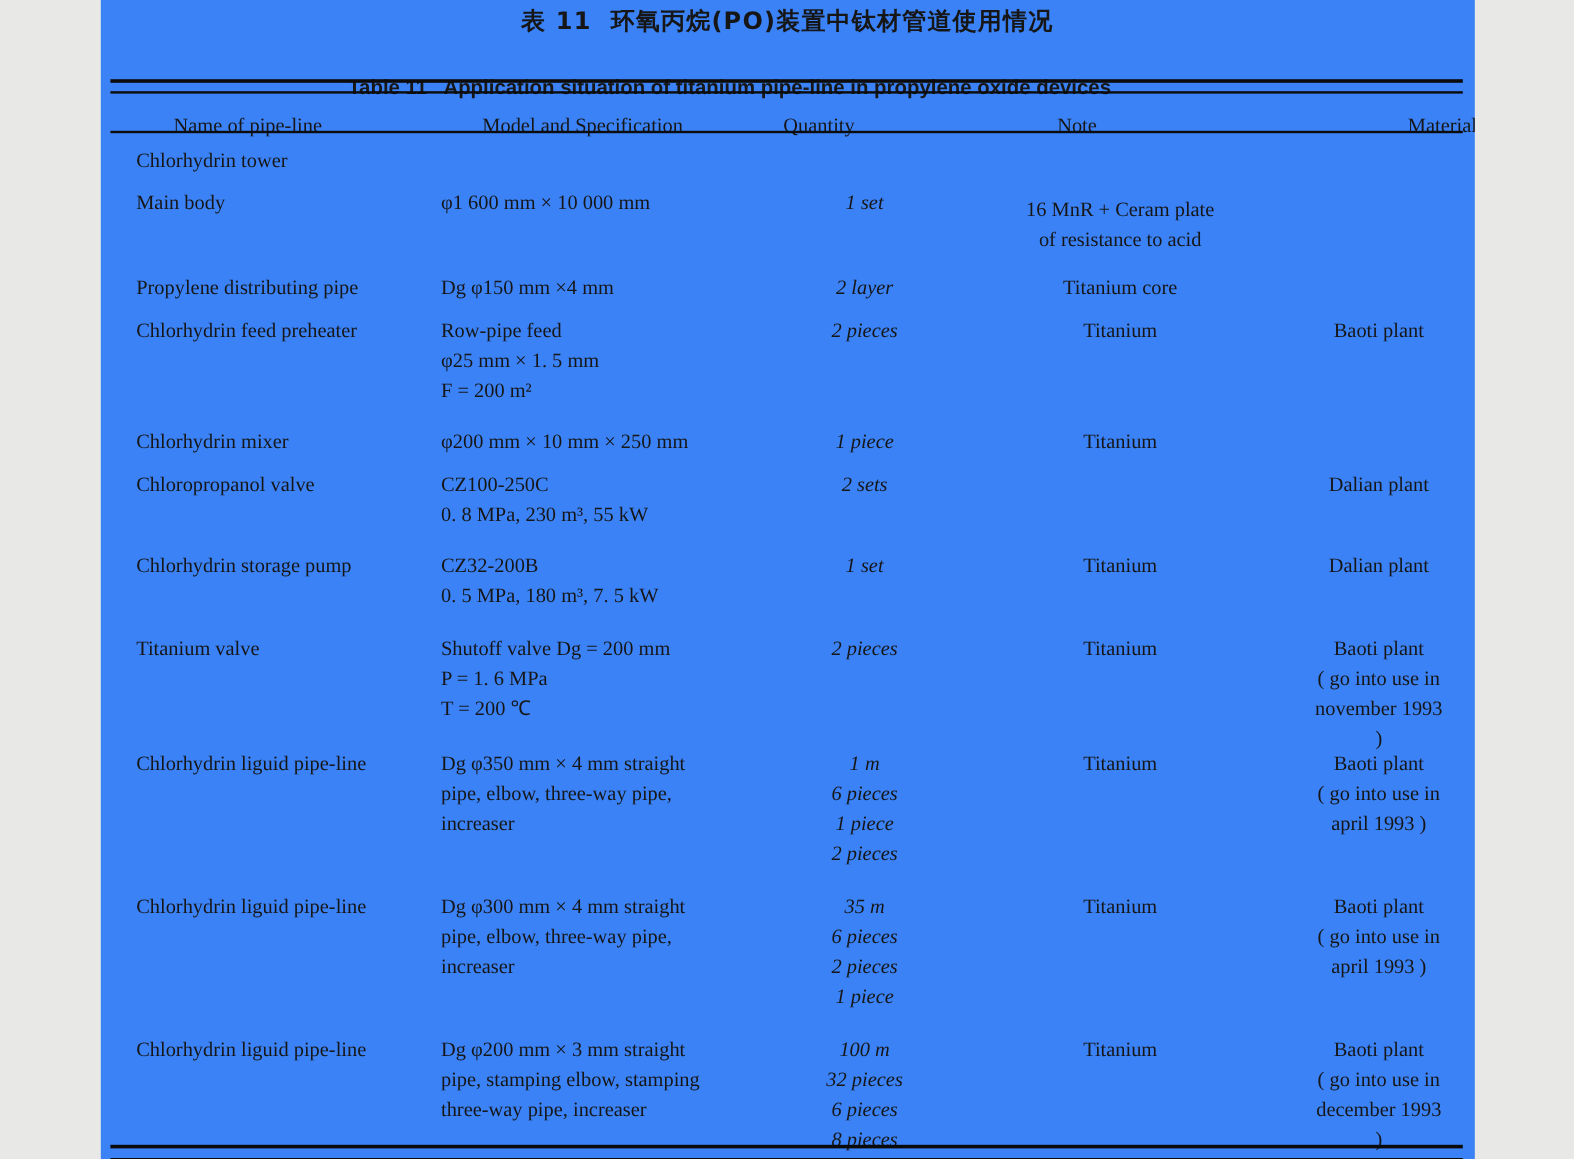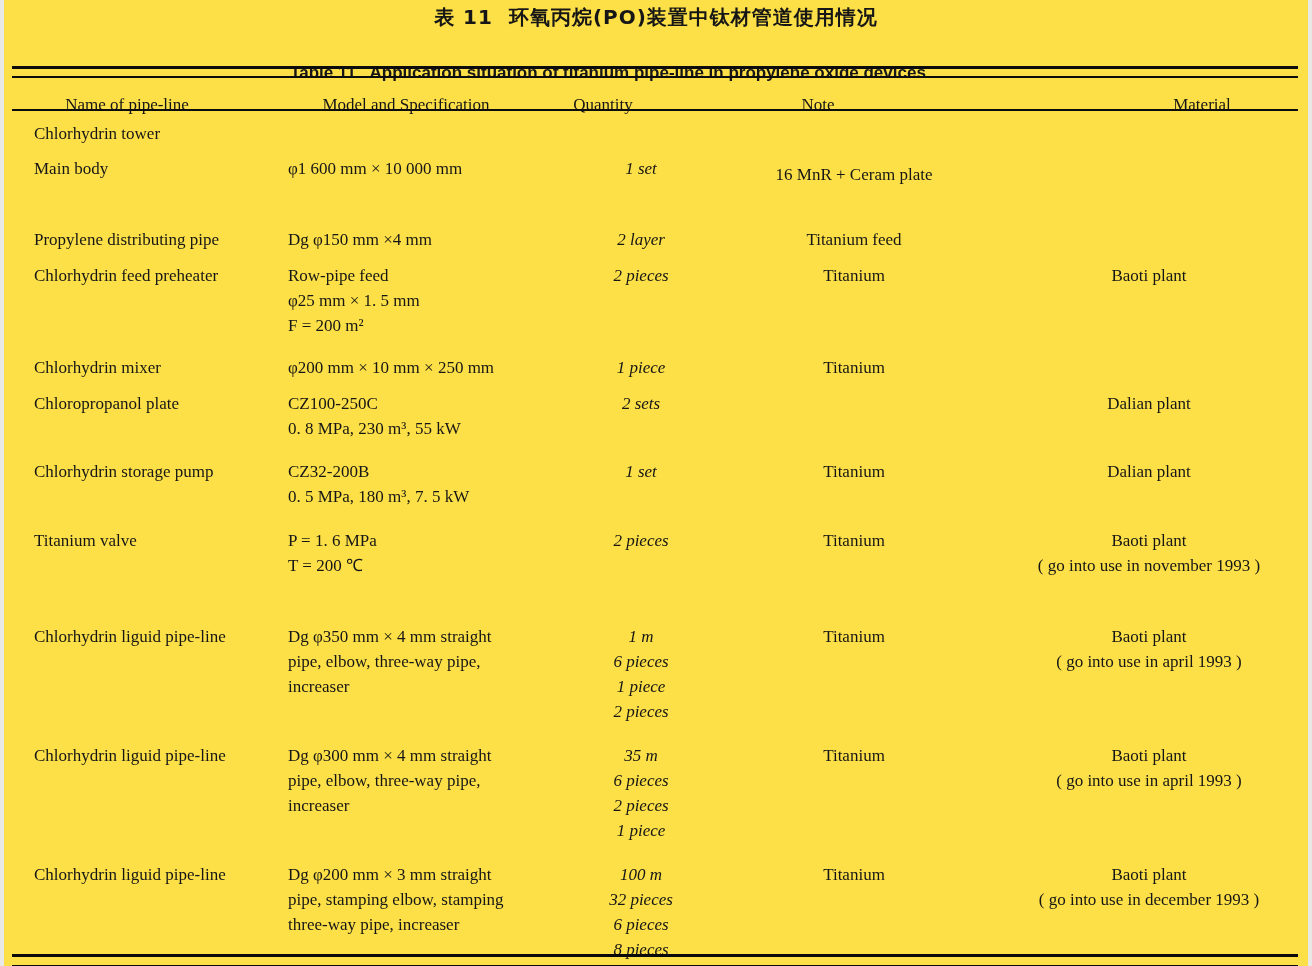--- a/index.html
+++ b/index.html
@@ -1,18 +1,18 @@
 <!DOCTYPE html>
 <html><head>
 <meta charset="utf-8">
 <style>
   html,body{margin:0;padding:0;background:#e8e8e6;}
   .page{
-    position:relative;width:1304px;height:966px;margin:0 auto;
-    background:#fde047;color:#161616;overflow:hidden;
+    position:relative;width:1145px;height:966px;margin:0 auto;
+    background:#3b82f6;color:#161616;overflow:hidden;
     font-family:"Liberation Serif", serif;font-size:17px;
   }
   .title-zh{
     position:absolute;top:4px;left:0;right:0;text-align:center;
     font-family:"DejaVu Sans", sans-serif;font-weight:bold;font-size:20px;
     letter-spacing:1px;white-space:pre;
   }
   .title-en{
     position:absolute;top:39px;left:50%;transform:translateX(calc(-50% - 48px));
     font-family:"Liberation Sans", sans-serif;font-weight:bold;font-size:17px;
@@ -79,34 +79,35 @@
     <div class="grid row r2">
       <div class="cell c-name">Main body</div>
       <div class="cell c-model">
         <div class="ln">φ1 600 mm × 10 000 mm</div>
       </div>
       <div class="cell c-qty">
         <div class="ln">1 set</div>
       </div>
       <div class="cell c-mat pt6">
         <div class="ln">16 MnR + Ceram plate</div>
+        <div class="ln">of resistance to acid</div>
       </div>
       <div class="cell c-note"></div>
     </div>
 
     <div class="grid row r3">
       <div class="cell c-name">Propylene distributing pipe</div>
       <div class="cell c-model">
         <div class="ln">Dg φ150 mm ×4 mm</div>
       </div>
       <div class="cell c-qty">
         <div class="ln">2 layer</div>
       </div>
       <div class="cell c-mat">
-        <div class="ln">Titanium feed</div>
+        <div class="ln">Titanium core</div>
       </div>
       <div class="cell c-note"></div>
     </div>
 
     <div class="grid row r4">
       <div class="cell c-name">Chlorhydrin feed preheater</div>
       <div class="cell c-model">
         <div class="ln">Row-pipe feed</div>
         <div class="ln">φ25 mm × 1. 5 mm</div>
         <div class="ln">F = 200 m²</div>
@@ -130,21 +131,21 @@
       <div class="cell c-qty">
         <div class="ln">1 piece</div>
       </div>
       <div class="cell c-mat">
         <div class="ln">Titanium</div>
       </div>
       <div class="cell c-note"></div>
     </div>
 
     <div class="grid row r6">
-      <div class="cell c-name">Chloropropanol plate</div>
+      <div class="cell c-name">Chloropropanol valve</div>
       <div class="cell c-model">
         <div class="ln">CZ100-250C</div>
         <div class="ln">0. 8 MPa, 230 m³, 55 kW</div>
       </div>
       <div class="cell c-qty">
         <div class="ln">2 sets</div>
       </div>
       <div class="cell c-mat"></div>
       <div class="cell c-note">
         <div class="ln">Dalian plant</div>
@@ -164,20 +165,21 @@
         <div class="ln">Titanium</div>
       </div>
       <div class="cell c-note">
         <div class="ln">Dalian plant</div>
       </div>
     </div>
 
     <div class="grid row r8">
       <div class="cell c-name">Titanium valve</div>
       <div class="cell c-model">
+        <div class="ln">Shutoff valve Dg = 200 mm</div>
         <div class="ln">P = 1. 6 MPa</div>
         <div class="ln">T = 200 ℃</div>
       </div>
       <div class="cell c-qty">
         <div class="ln">2 pieces</div>
       </div>
       <div class="cell c-mat">
         <div class="ln">Titanium</div>
       </div>
       <div class="cell c-note">

